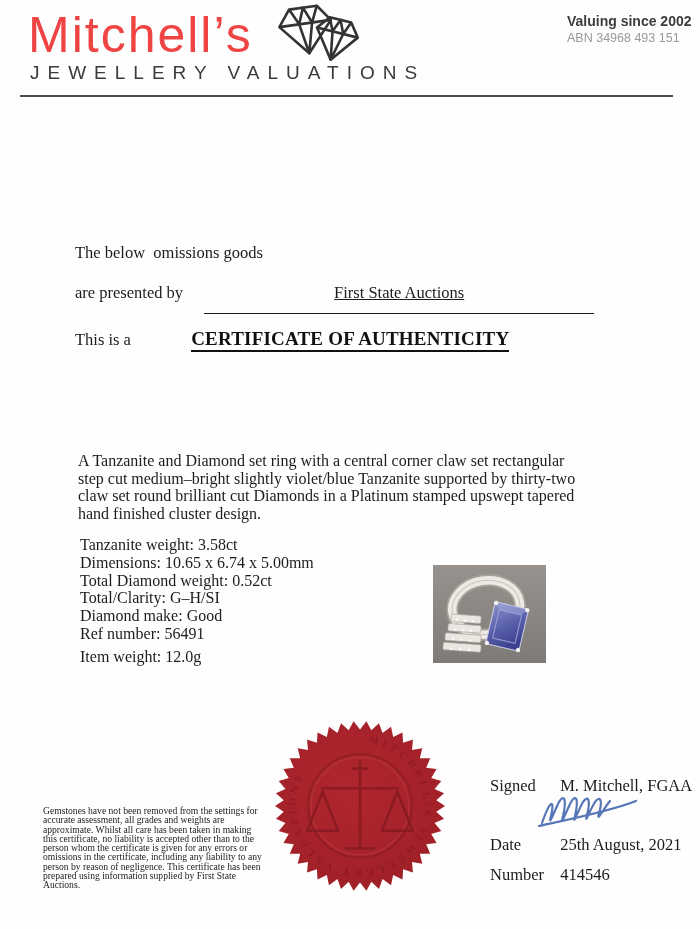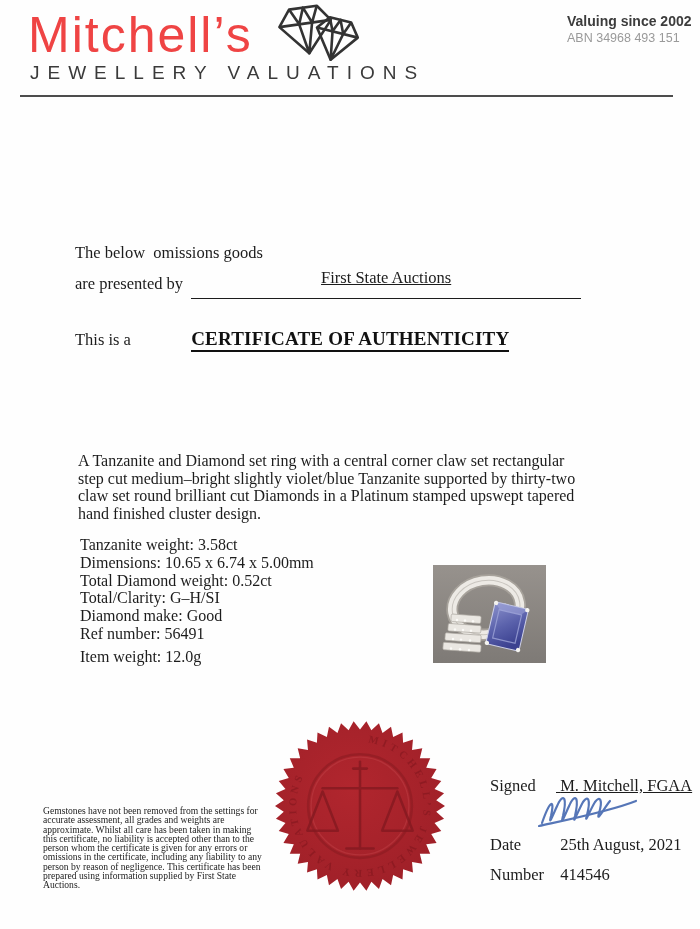--- a/index.html
+++ b/index.html
@@ -29,21 +29,21 @@
     font-family:"Liberation Sans", sans-serif;
     font-size:12.5px;color:#9a9a9a;
   }
   .rule{
     position:absolute;left:20px;top:95px;width:653px;height:2px;
     background:#4d4d4d;
   }
   
   .presented{position:absolute;left:75px;top:243px;font-size:16.5px;line-height:20px;}
   .pre{white-space:pre;}
-  .presented-row{display:flex;align-items:center;margin-top:5px;}
+  .presented-row{display:flex;align-items:flex-start;margin-top:20px;gap:13px;}
   .presenter-line{
     display:inline-block;width:390px;border-bottom:1.6px solid #1c1c1c;
     text-align:center;margin-left:8px;padding-bottom:10px;text-decoration:underline;
   }
   
   .titlerow{position:absolute;left:75px;top:328px;font-size:16.5px;}
   .title-prefix{display:inline-block;width:112px;}
   .cert-title{
     font-weight:700;font-size:19px;letter-spacing:.2px;color:#111;
     border-bottom:2.2px solid #111;padding-bottom:1px;
@@ -60,21 +60,21 @@
   
   .seal{position:absolute;left:275px;top:721px;width:170px;height:170px;}
   
   .disclaimer{
     position:absolute;left:43px;top:806px;width:220px;
     font-size:9.6px;line-height:9.3px;color:#222;
   }
   
   .sig-row{position:absolute;font-size:16.5px;}
   .sig-label{display:inline-block;width:66px;}
-  .signed-row{left:490px;top:776px;text-decoration:underline;}
+  .signed-row{left:490px;top:776px;}
   .date-row{left:490px;top:835px;}
   .number-row{left:490px;top:865px;}
   .signature-svg{position:absolute;left:536px;top:792px;}
 </style>
 </head>
 <body>
 
 <div class="page">
 
   <div class="brand">Mitchell’s</div>

